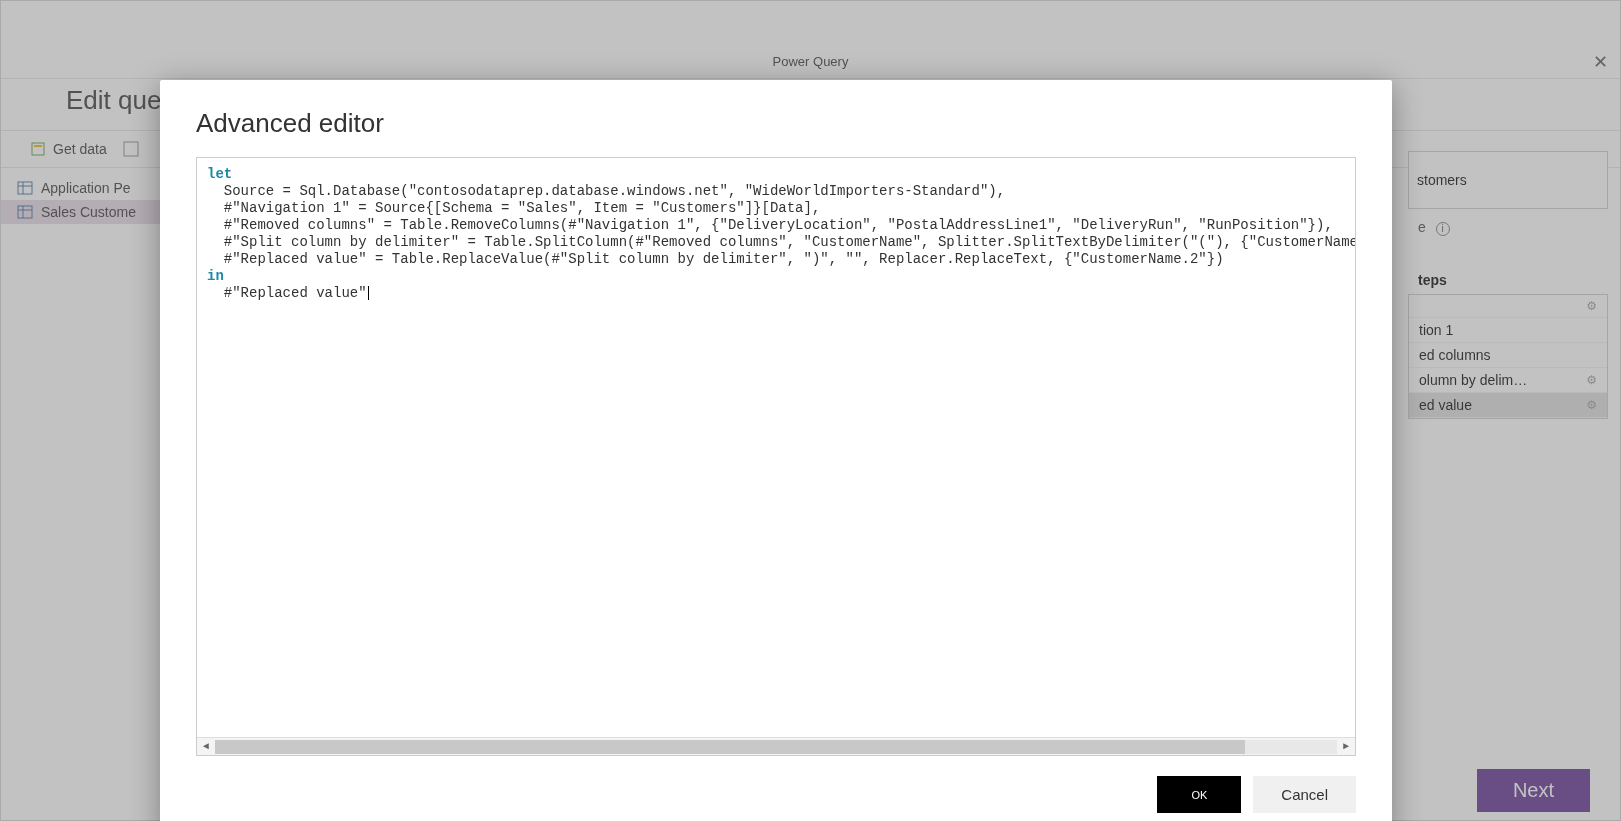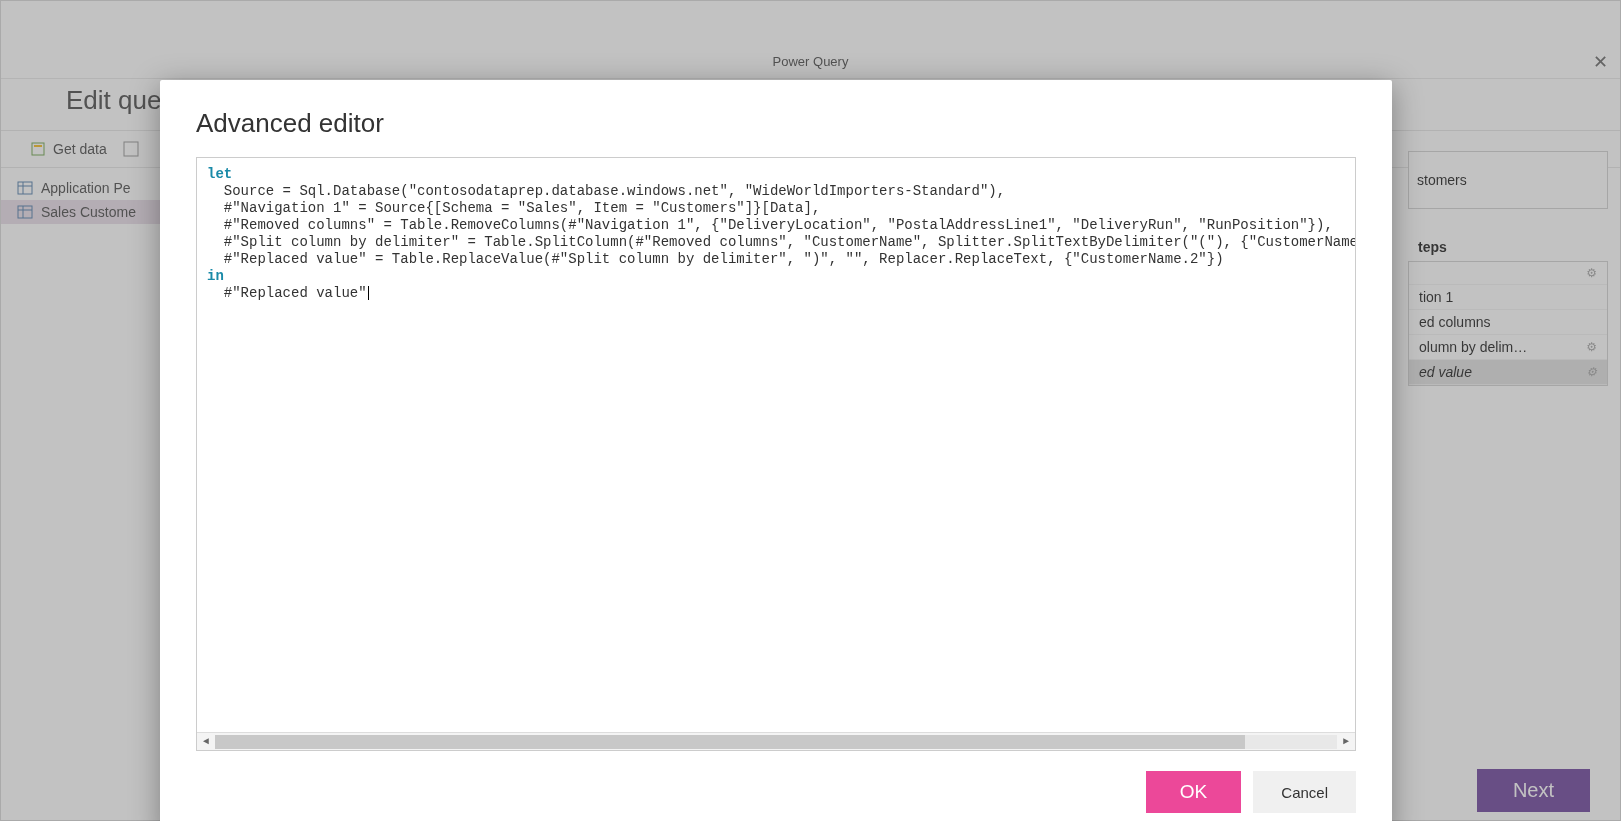--- a/index.html
+++ b/index.html
@@ -80,21 +80,21 @@
       right: 12px;
       top: 150px;
       width: 200px;
       font-size: 14px;
     }
     .right-pane .panel-label { color:#444; padding: 6px 10px; }
     .right-pane .info-icon { display:inline-block; border:1px solid #777; border-radius:50%; width:14px; height:14px; font-size:10px; text-align:center; line-height:12px; margin-left:6px; color:#555;}
     .steps-title { font-weight:600; margin-top:24px; padding:6px 10px; }
     .step-list { border:1px solid #ccc; background:#fff; }
     .step-item { padding:4px 10px; border-bottom:1px solid #f0f0f0; display:flex; justify-content:space-between; align-items:center; white-space:nowrap; overflow:hidden; text-overflow:ellipsis;}
-    .step-item.selected { background:#ddd;font-style:italic; }
+    .step-item.selected { background:#ddd; }
     .gear { color:#999; font-size:12px; }
     .bg-footer {
       position:absolute;
       bottom:8px; right:30px;
     }
     .next-btn {
       background:#5c2d91; color:#fff;
       padding:10px 36px; font-size:20px;
       border:none;
     }
@@ -155,22 +155,22 @@
       align-items:center;
     }
     .hscroll .arrow { width:18px; text-align:center; color:#666; font-size:10px; }
     .hscroll .thumb { height:14px; background:#c8c8c8; width:1030px; margin-left:0; }
     .hscroll .track { flex:1; background:#e8e8e8; height:14px; display:flex; }
     .dialog-buttons {
       display:flex; justify-content:flex-end; gap:12px;
       margin-top:20px;
     }
     .btn-primary {
-      background:#ec4899; color:#fff; border:none;
-      padding:10px 34px; font-size:19px; cursor:pointer;
+      background:#000000; color:#fff; border:none;
+      padding:10px 34px; font-size:11px; cursor:pointer;
     }
     .btn-secondary {
       background:#f0f0f0; color:#333; border:none;
       padding:10px 28px; font-size:15px; cursor:pointer;
     }
   </style>
 </head>
 <body>
 
 <div class="bg-window">
@@ -209,20 +209,24 @@
           </svg>
         <span>Sales Custome</span>
       </div>
     </div>
   </div>
 
   <div class="right-pane">
     <div class="step-list" style="border:1px solid #ccc; padding:20px 8px; margin-bottom:4px;">
       <span>stomers</span>
     </div>
+    <div class="panel-label">
+      <span>e</span>
+      <span class="info-icon">i</span>
+    </div>
     <div class="steps-title">teps</div>
     <div class="step-list">
       <div class="step-item">
           <span></span>
           <span class="gear">⚙</span>
         </div>
       <div class="step-item">
           <span>tion 1</span>
         </div>
       <div class="step-item">

